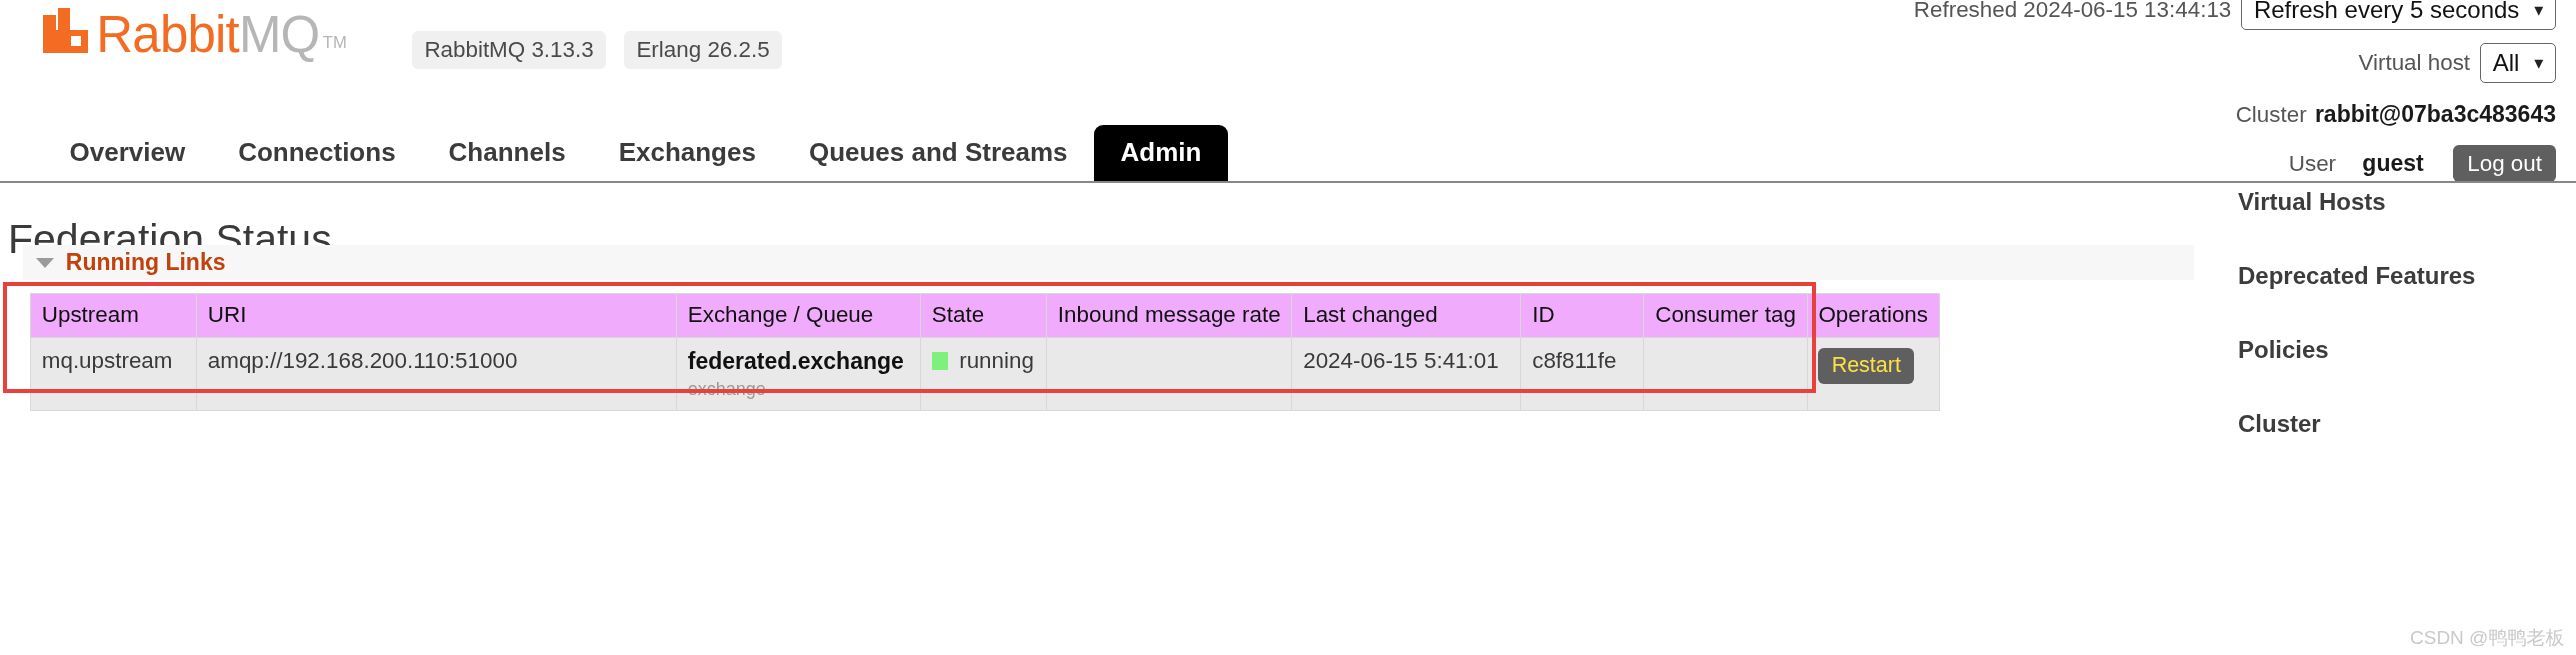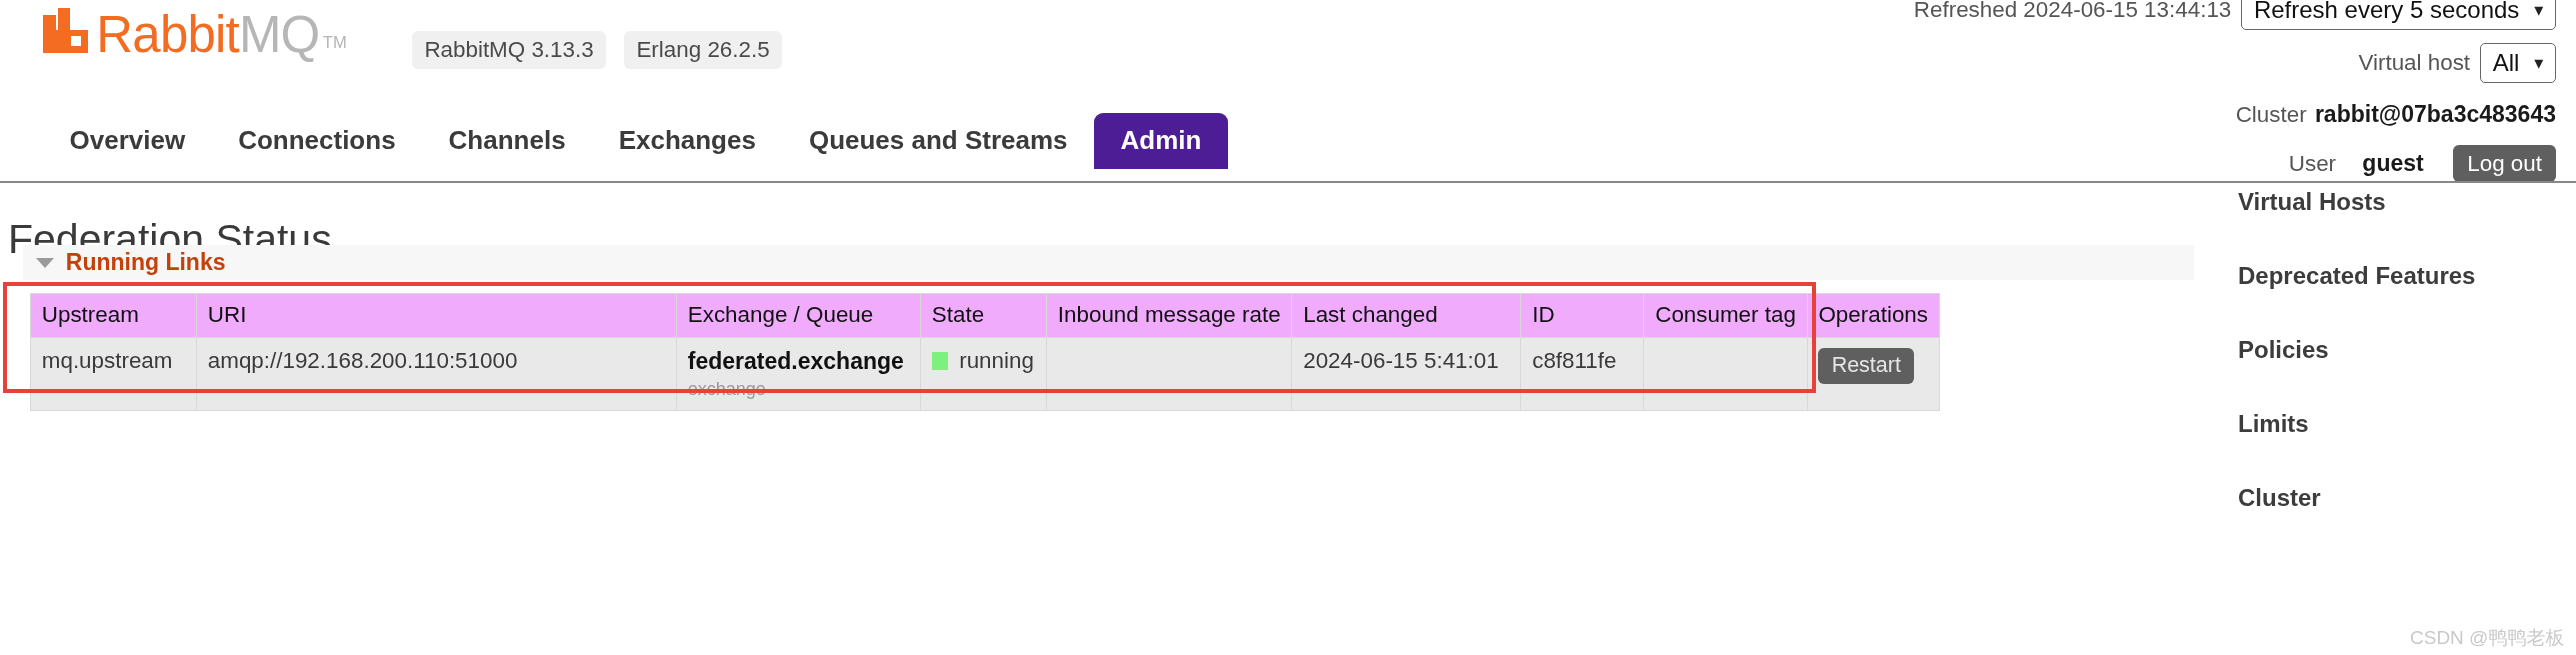--- a/index.html
+++ b/index.html
@@ -63,28 +63,28 @@
     background: #5f5f5f; color: #fff; border: none; border-radius: 5.8px;
     font-size: 22.4px; padding: 5.8px 14px; cursor: pointer;
     font-family: "Liberation Sans", sans-serif;
   }
 
   
   #tabs {
     position: absolute; left: 0; top: 119px; width: 2576px; height: 64px;
     border-bottom: 2.5px solid #888;
   }
-  #tabs-inner { position: absolute; left: 43px; bottom: 12px; display: flex; align-items: flex-end; }
+  #tabs-inner { position: absolute; left: 43px; bottom: 0; display: flex; align-items: flex-end; }
   .tab {
     font-size: 26px; font-weight: bold; color: #3b3b3b;
     padding: 11.6px 26.5px 13.2px 26.5px; cursor: pointer;
     white-space: nowrap;
   }
   .tab.active {
-    background: #4c1d95; color: #ffffff;
+    background: #000000; color: #ffffff;
     border-radius: 9px 9px 0 0;
   }
 
   
   #page-title {
     position: absolute; left: 8px; top: 189px;
     font-size: 41px; color: #3a3a3a; font-weight: normal;
   }
 
   #section-bar {
@@ -138,21 +138,21 @@
   .col-changed  { width: 229px; }
   .col-id       { width: 123px; }
   .col-tag      { width: 161px; }
   .col-ops      { width: 128px; }
 
   .exq-name { font-weight: bold; color: #111; font-size: 23px; }
   .exq-sub  { color: #999; font-size: 18px; margin-top: 4.1px; }
   .state-cell { display: flex; align-items: center; gap: 10.8px; }
   .state-dot { width: 16.6px; height: 18px; background: #7ef07e; display: inline-block; }
   .restart-btn {
-    background: #5f5f5f; color: #e5e5e5; border: none; border-radius: 5.8px;
+    background: #5f5f5f; color: #fde047; border: none; border-radius: 5.8px;
     font-size: 21.5px; padding: 5.8px 13.2px; cursor: pointer;
     font-family: "Liberation Sans", sans-serif;
   }
 
   
   #sidebar { position: absolute; left: 2223px; top: 178px; width: 331px; }
   .side-item {
     font-size: 24px; font-weight: bold; color: #3c3c3c;
     padding: 10px 15px; margin-bottom: 26px; cursor: pointer;
     border-radius: 7.5px; white-space: nowrap;
@@ -274,21 +274,20 @@
       </tr>
     </tbody>
   </table>
 
   <div id="annot-box"></div>
 
   <div id="sidebar">
     <div class="side-item">Virtual Hosts</div>
     <div class="side-item">Deprecated Features</div>
     <div class="side-item">Policies</div>
-    <div class="side-item">Limits</div>
     <div class="side-item">Cluster</div>
 
   </div>
 
   <div id="watermark">CSDN @鸭鸭老板</div>
 
 </div>
 
 
 </body></html>

